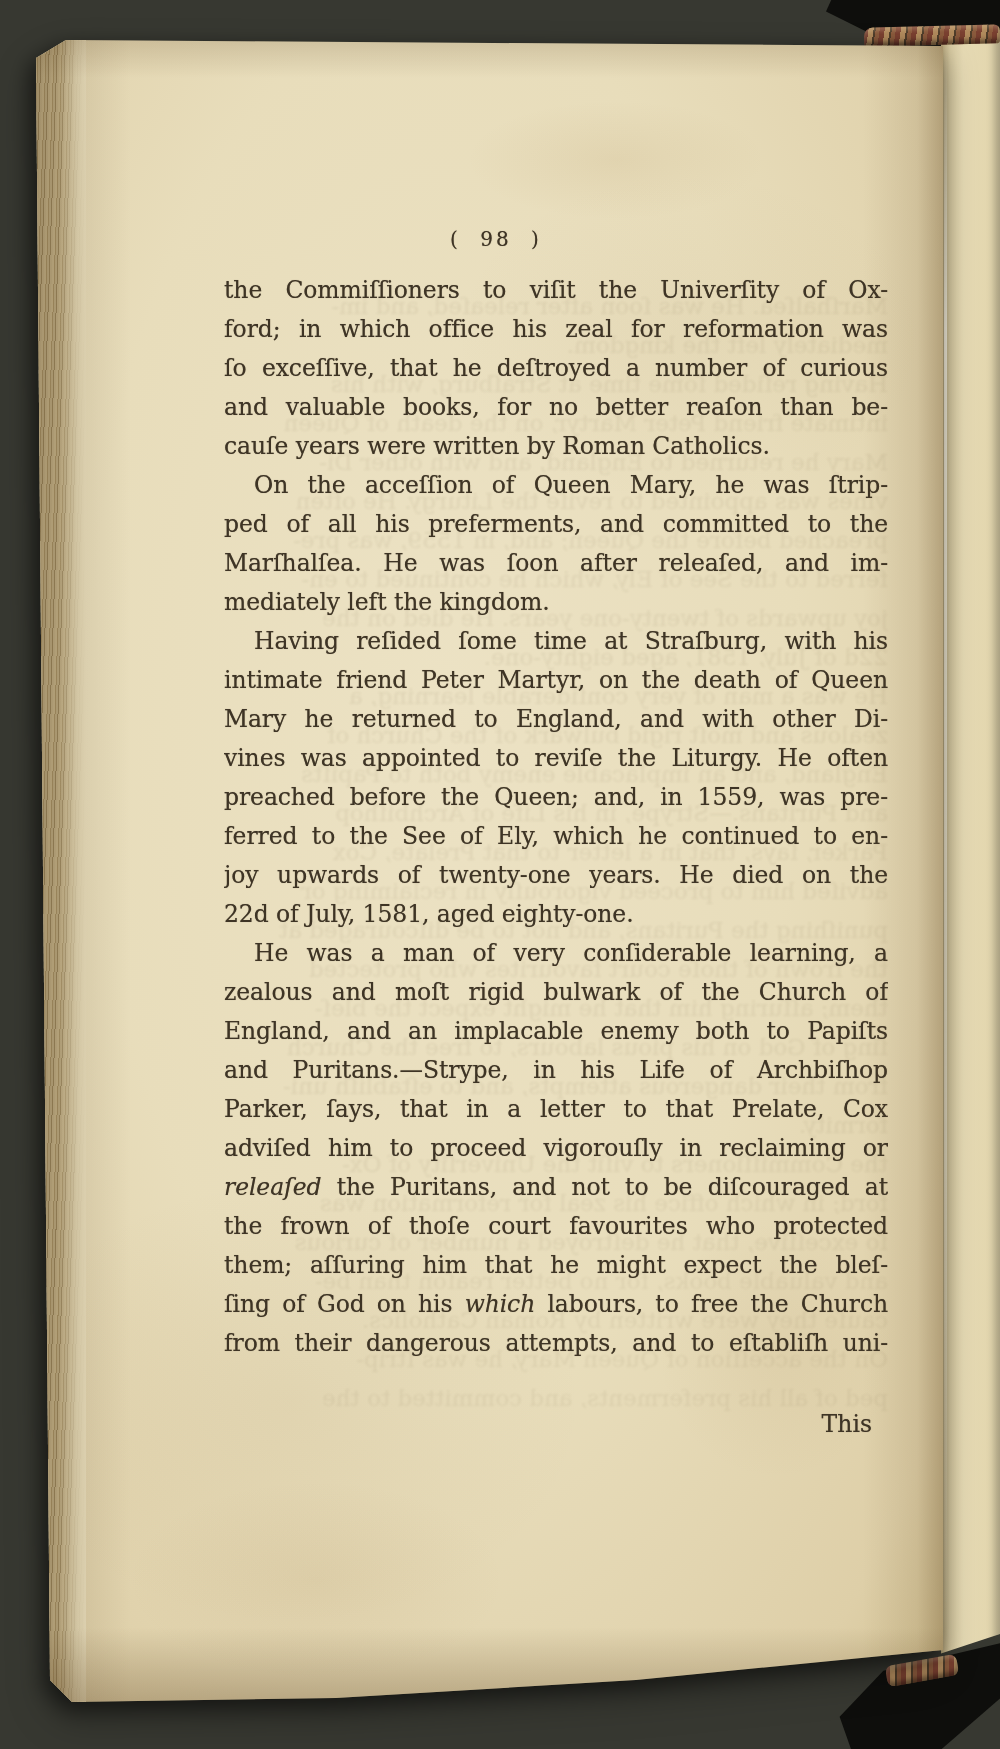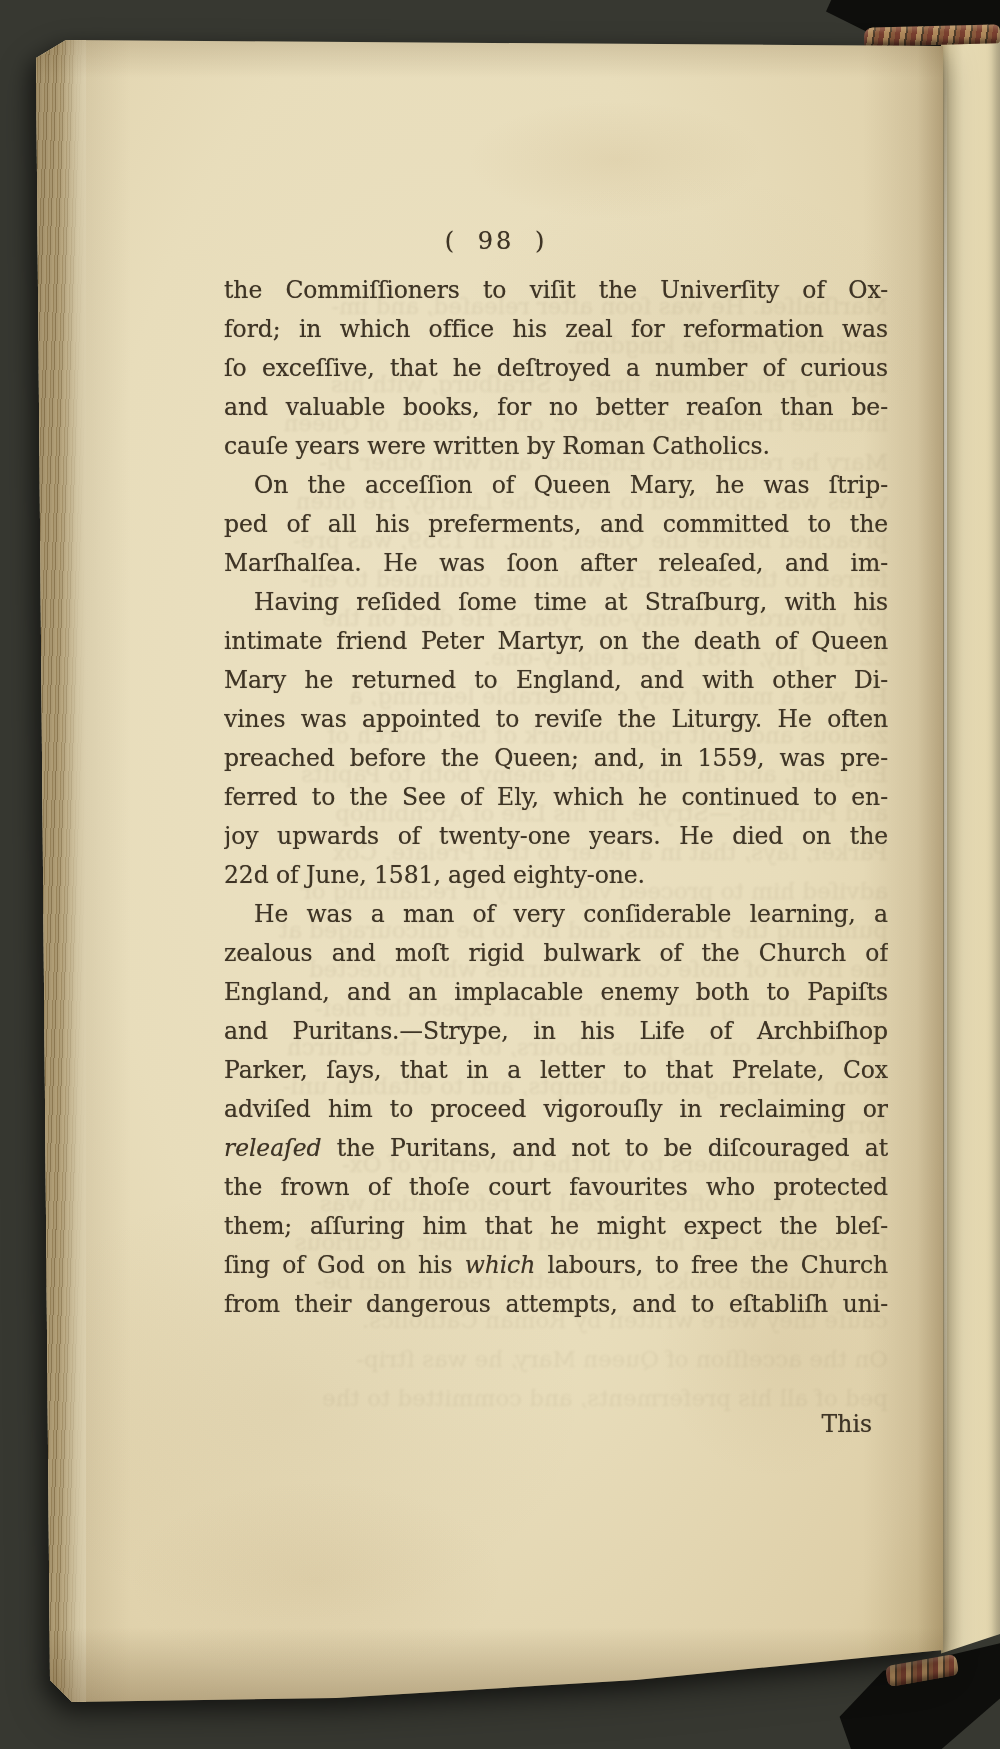--- a/index.html
+++ b/index.html
@@ -54,21 +54,21 @@
   .shade-bottom{left:0;right:0;bottom:0;height:75px;background:linear-gradient(0deg,rgba(95,70,35,.32),transparent);}
   .shade-top{left:0;right:0;top:0;height:38px;background:linear-gradient(180deg,rgba(95,70,35,.18),transparent);}
 
   
   .ghost{position:absolute;left:188px;top:247px;width:664px;transform:scaleX(-1);
     opacity:.085;filter:blur(1.1px);color:#6b5b3d;font-size:23px;line-height:39px;pointer-events:none;}
   .ghost .line{height:39px;overflow:hidden;}
 
   
   .page-header{position:absolute;left:124px;top:187px;width:672px;text-align:center;
-    color:var(--ink,#3e3425);font-size:24px;letter-spacing:3px;word-spacing:10px;
+    color:var(--ink,#3e3425);font-size:20px;letter-spacing:3px;word-spacing:10px;
     text-shadow:0 0 .7px rgba(62,52,37,.65);}
   .text-block{position:absolute;left:188px;top:231px;width:664px;color:var(--ink,#3e3425);
     font-size:23.5px;line-height:39px;letter-spacing:-.1px;text-shadow:0 0 .7px rgba(62,52,37,.6);}
   .text-block .line{height:39px;overflow:hidden;}
   .line.just{text-align:justify;text-align-last:justify;}
   .line.indent{padding-left:30px;}
   .catchword{position:absolute;left:188px;top:1370px;width:664px;text-align:right;padding-right:16px;
     box-sizing:border-box;color:var(--ink,#3e3425);font-size:23.5px;text-shadow:0 0 .7px rgba(62,52,37,.6);}
 
   .stain{position:absolute;pointer-events:none;border-radius:50%;}
@@ -136,28 +136,29 @@
       <div class="page-header">( 98 )</div>
       <div class="text-block" id="text-block">
           <div class="line just"><span>the Commiſſioners to viſit the Univerſity of Ox-</span></div>
           <div class="line just"><span>ford; in which office his zeal for reformation was</span></div>
           <div class="line just"><span>ſo exceſſive, that he deſtroyed a number of curious</span></div>
           <div class="line just"><span>and valuable books, for no better reaſon than be-</span></div>
           <div class="line"><span>cauſe years were written by Roman Catholics.</span></div>
           <div class="line indent just"><span>On the acceſſion of Queen Mary, he was ſtrip-</span></div>
           <div class="line just"><span>ped of all his preferments, and committed to the</span></div>
           <div class="line just"><span>Marſhalſea. He was ſoon after releaſed, and im-</span></div>
+          <div class="line"><span>mediately left the kingdom.</span></div>
           <div class="line indent just"><span>Having reſided ſome time at Straſburg, with his</span></div>
           <div class="line just"><span>intimate friend Peter Martyr, on the death of Queen</span></div>
           <div class="line just"><span>Mary he returned to England, and with other Di-</span></div>
           <div class="line just"><span>vines was appointed to reviſe the Liturgy. He often</span></div>
           <div class="line just"><span>preached before the Queen; and, in 1559, was pre-</span></div>
           <div class="line just"><span>ferred to the See of Ely, which he continued to en-</span></div>
           <div class="line just"><span>joy upwards of twenty-one years. He died on the</span></div>
-          <div class="line"><span>22d of June, 1581, aged eighty-one.</span></div>
+          <div class="line"><span>22d of July, 1581, aged eighty-one.</span></div>
           <div class="line indent just"><span>He was a man of very conſiderable learning, a</span></div>
           <div class="line just"><span>zealous and moſt rigid bulwark of the Church of</span></div>
           <div class="line just"><span>England, and an implacable enemy both to Papiſts</span></div>
           <div class="line just"><span>and Puritans.—Strype, in his Life of Archbiſhop</span></div>
           <div class="line just"><span>Parker, ſays, that in a letter to that Prelate, Cox</span></div>
           <div class="line just"><span>adviſed him to proceed vigorouſly in reclaiming or</span></div>
           <div class="line just"><span></span><i>releaſed</i><span> the Puritans, and not to be diſcouraged at</span></div>
           <div class="line just"><span>the frown of thoſe court favourites who protected</span></div>
           <div class="line just"><span>them; aſſuring him that he might expect the bleſ-</span></div>
           <div class="line just"><span>ſing of God on his </span><i>which</i><span> labours, to free the Church</span></div>

